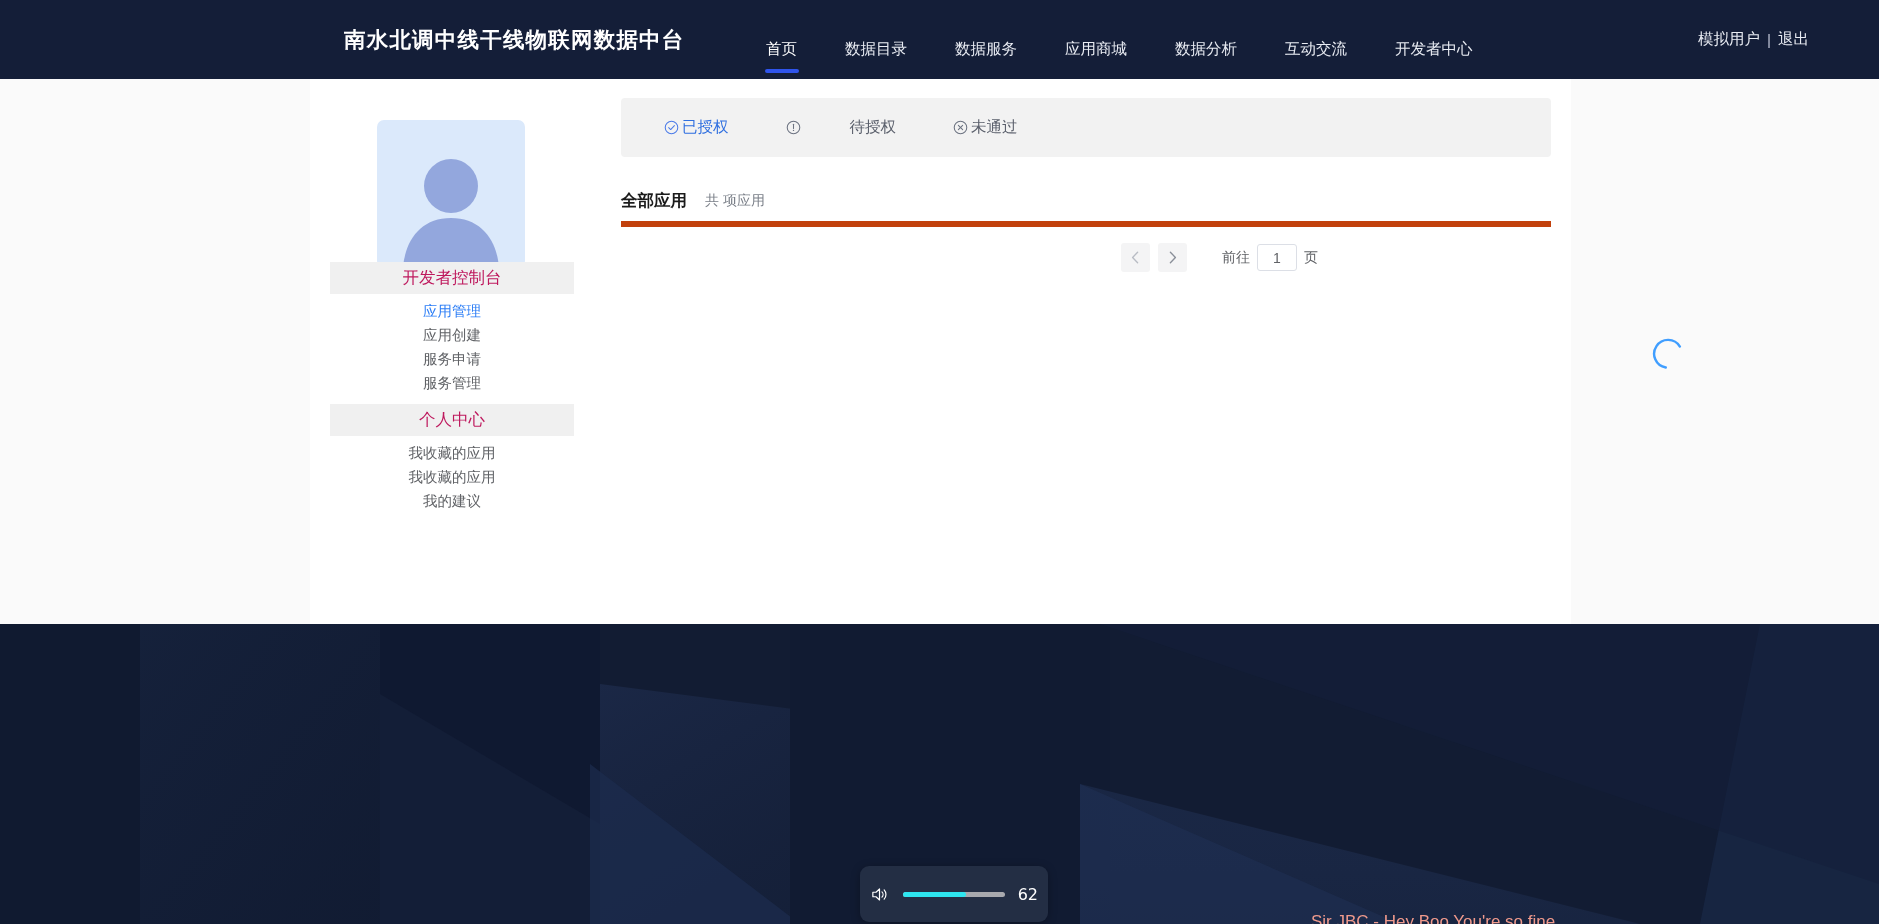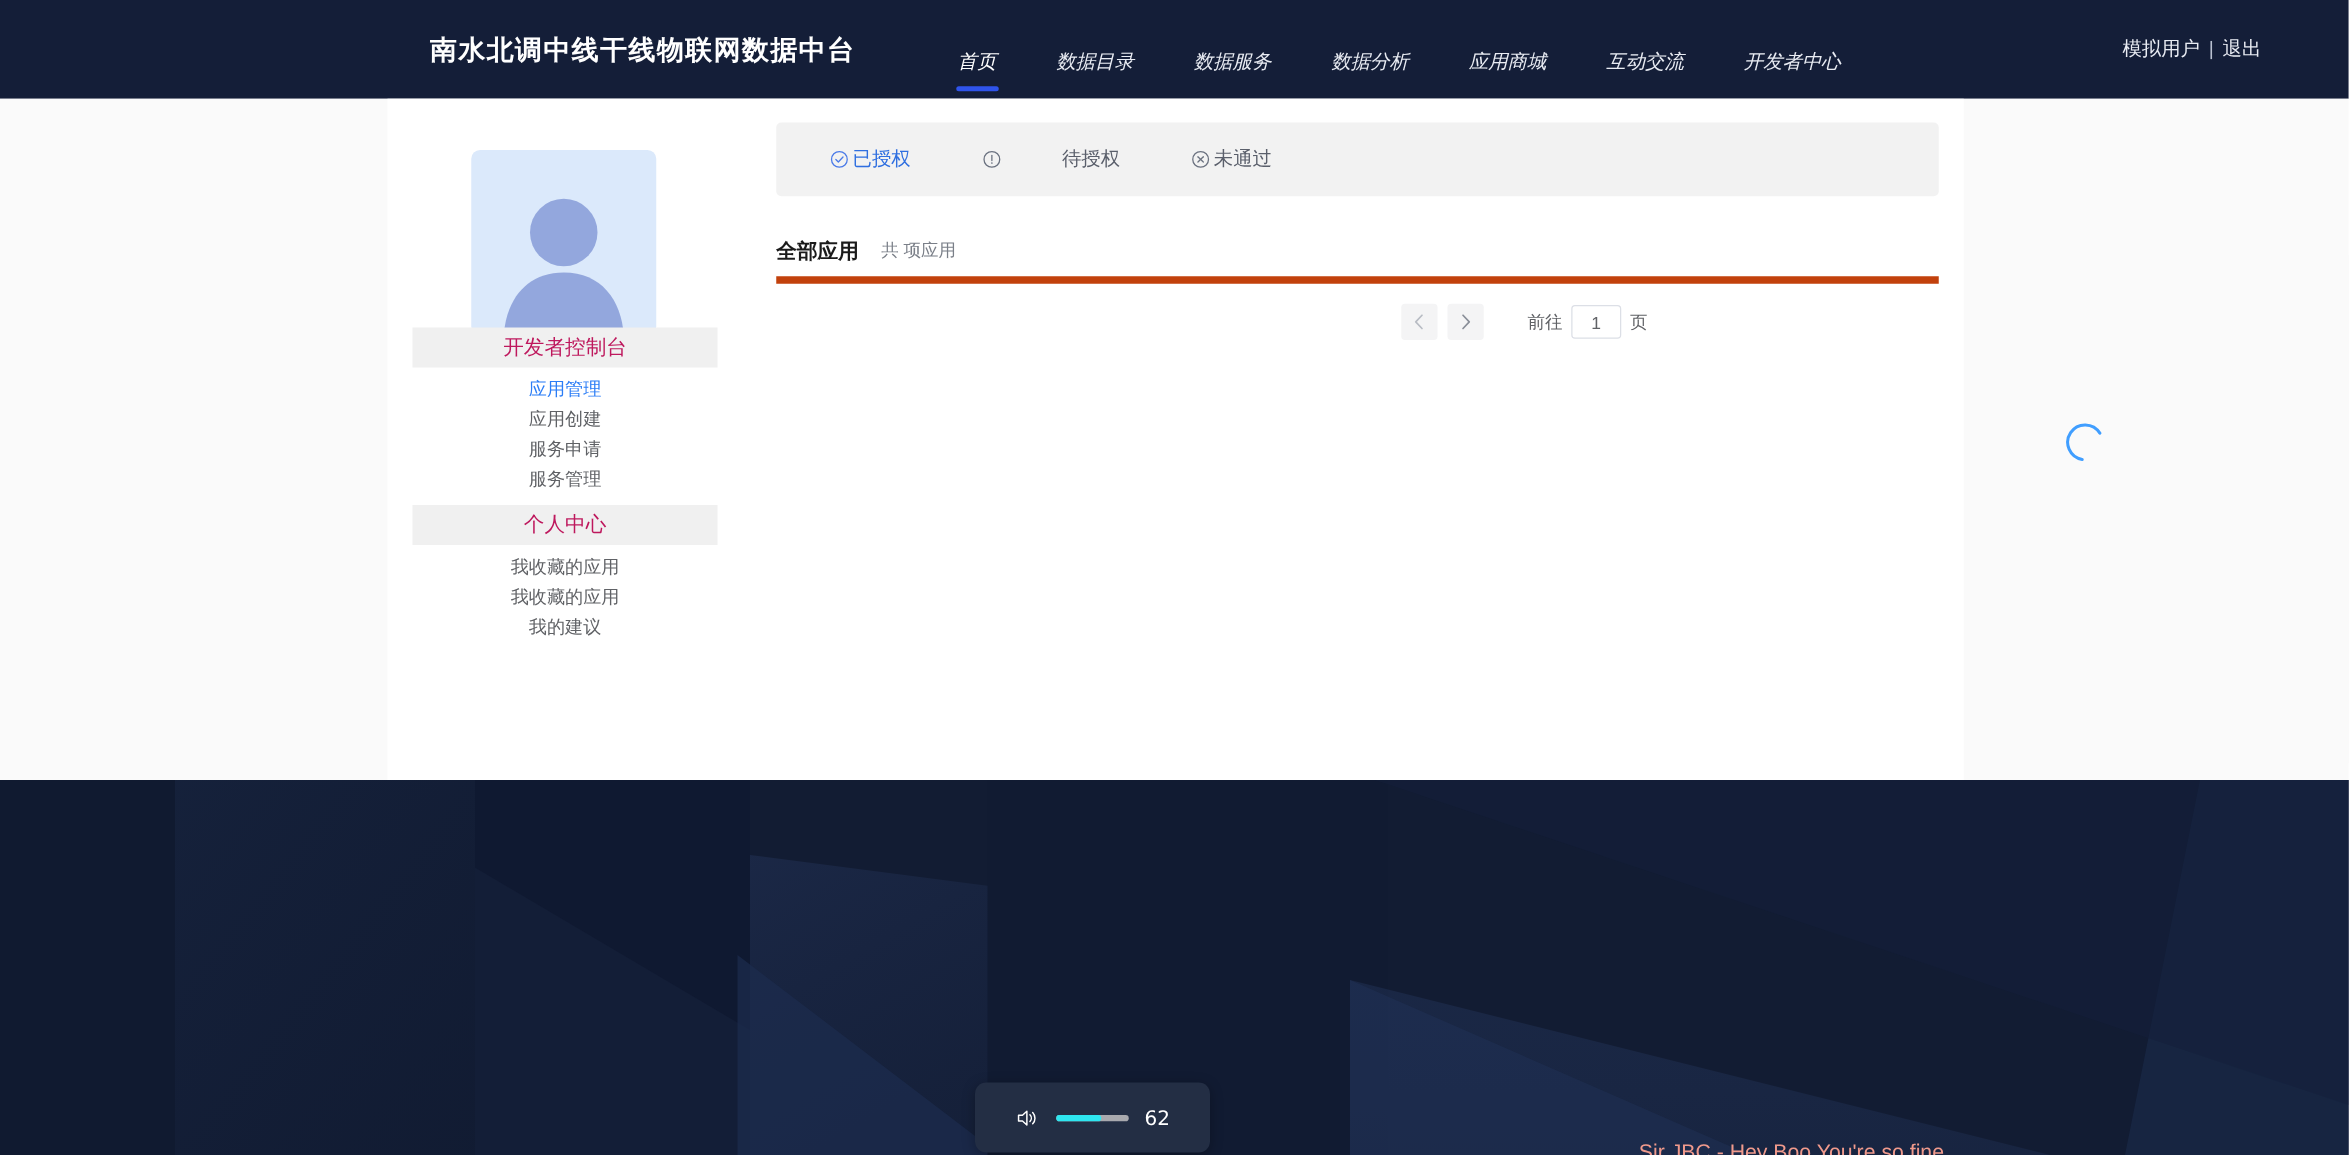--- a/index.html
+++ b/index.html
@@ -26,21 +26,21 @@
   }
   .brand {
     position: absolute; left: 344px; top: 0; height: 79px;
     display: flex; align-items: center;
     color: #ffffff;
     font-size: 21.5px; font-weight: 700; letter-spacing: 1.2px;
     white-space: nowrap;
   }
   .mainnav {
     position: absolute; left: 742px; top: 0; height: 98px;
-    display: flex; align-items: center; gap: 0; font-style: italic;
+    display: flex; align-items: center; gap: 0;
   }
   .navitem {
     position: relative;
     height: 79px;
     display: flex; align-items: center; justify-content: center;
     padding: 0 24px;
     color: #e9ecf3;
     font-size: 15.5px;
     white-space: nowrap;
     cursor: pointer;
@@ -183,26 +183,26 @@
   
   .wallpaper {
     position: absolute; top: 624px; left: 0;
     width: 1879px; height: 300px;
     background: linear-gradient(110deg, #101a30 0%, #121c33 45%, #16213c 100%);
     overflow: hidden;
   }
 
   
   .volume-osd {
-    position: absolute; left: 780px; top: 866px;
+    position: absolute; left: 860px; top: 866px;
     width: 188px; height: 56px;
     background: #232e44;
     border-radius: 9px;
     display: flex; align-items: center;
-    padding: 0 32px;
+    padding: 0 10px;
     box-shadow: 0 2px 10px rgba(0,0,0,0.28);
   }
   .volume-osd .spk { width: 19px; height: 19px; flex: none; }
   .volume-osd .spk svg { display: block; }
   .vol-track {
     position: relative;
     flex: 1;
     height: 5px;
     margin: 0 13px 0 14px;
     background: #a8a9ae;
@@ -232,22 +232,22 @@
 
 <div class="page">
 
   <div class="topbar">
     <div class="brand">南水北调中线干线物联网数据中台</div>
 
     <div class="mainnav">
       <div class="navitem active">首页</div>
       <div class="navitem">数据目录</div>
       <div class="navitem">数据服务</div>
+      <div class="navitem">应用商城</div>
       <div class="navitem">数据分析</div>
-      <div class="navitem">应用商城</div>
       <div class="navitem">互动交流</div>
       <div class="navitem">开发者中心</div>
     </div>
 
     <div class="userbox">
       <span class="uname">模拟用户</span>
       <span class="sep">|</span>
       <span class="logout">退出</span>
     </div>
   </div>

